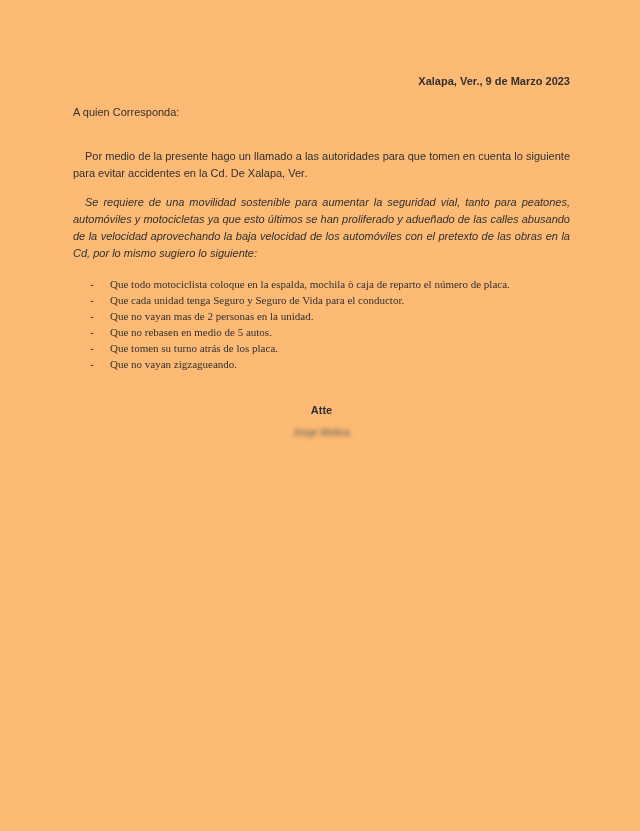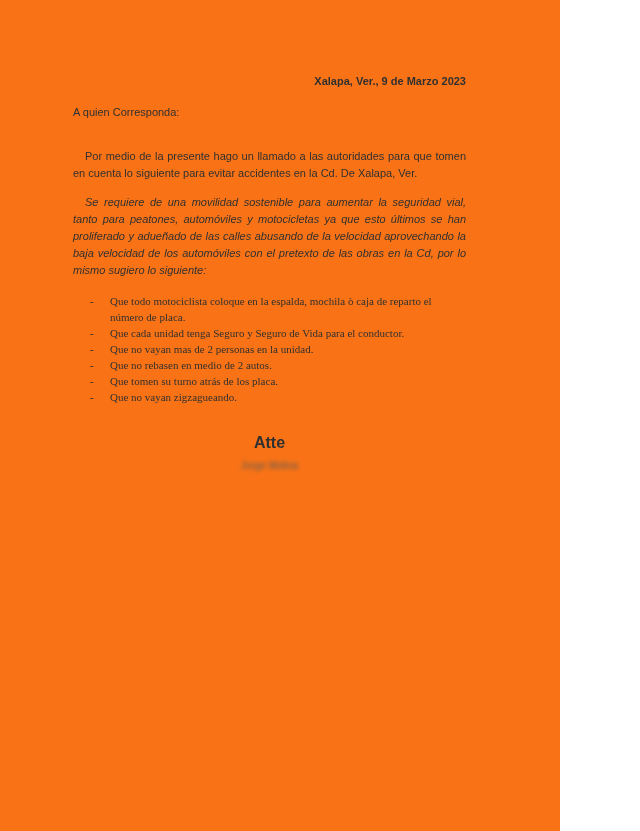--- a/index.html
+++ b/index.html
@@ -9,24 +9,24 @@
   }
   body {
     width: 640px;
     height: 831px;
     font-family: "Liberation Sans", "DejaVu Sans", sans-serif;
     color: #303030;
     overflow: hidden;
   }
   .page {
     box-sizing: border-box;
-    width: 560px;
+    width: 640px;
     height: 831px;
-    background: #f97316;
-    padding: 74px 94px 0 73px;
+    background: #fdba74;
+    padding: 74px 70px 0 73px;
   }
   .date-line {
     text-align: right;
     font-size: 11px;
     font-weight: bold;
     line-height: 15px;
   }
   .salutation {
     margin-top: 16px;
     font-size: 11px;
@@ -65,21 +65,21 @@
   .closing {
     margin: 34px 0 0 0;
     font-size: 11px;
     line-height: 15px;
     text-indent: 7px;
     text-align: left;
   }
   .signoff {
     margin-top: 31px;
     text-align: center;
-    font-size: 16px;
+    font-size: 11px;
     font-weight: bold;
     line-height: 14px;
   }
   .signature {
     margin-top: 9px;
     text-align: center;
     font-size: 10px;
     color: #5a5a5a;
     filter: blur(2.2px);
     line-height: 13px;
@@ -106,21 +106,21 @@
     <li class="bullet-item">
       <span class="bullet-marker">-</span>
       <span class="bullet-text">Que cada unidad tenga Seguro y Seguro de Vida para el conductor.</span>
     </li>
     <li class="bullet-item">
       <span class="bullet-marker">-</span>
       <span class="bullet-text">Que no vayan mas de 2 personas en la unidad.</span>
     </li>
     <li class="bullet-item">
       <span class="bullet-marker">-</span>
-      <span class="bullet-text">Que no rebasen en medio de 2 autos.</span>
+      <span class="bullet-text">Que no rebasen en medio de 5 autos.</span>
     </li>
     <li class="bullet-item">
       <span class="bullet-marker">-</span>
       <span class="bullet-text">Que tomen su turno atrás de los placa.</span>
     </li>
     <li class="bullet-item">
       <span class="bullet-marker">-</span>
       <span class="bullet-text">Que no vayan zigzagueando.</span>
     </li>
   </ul>

